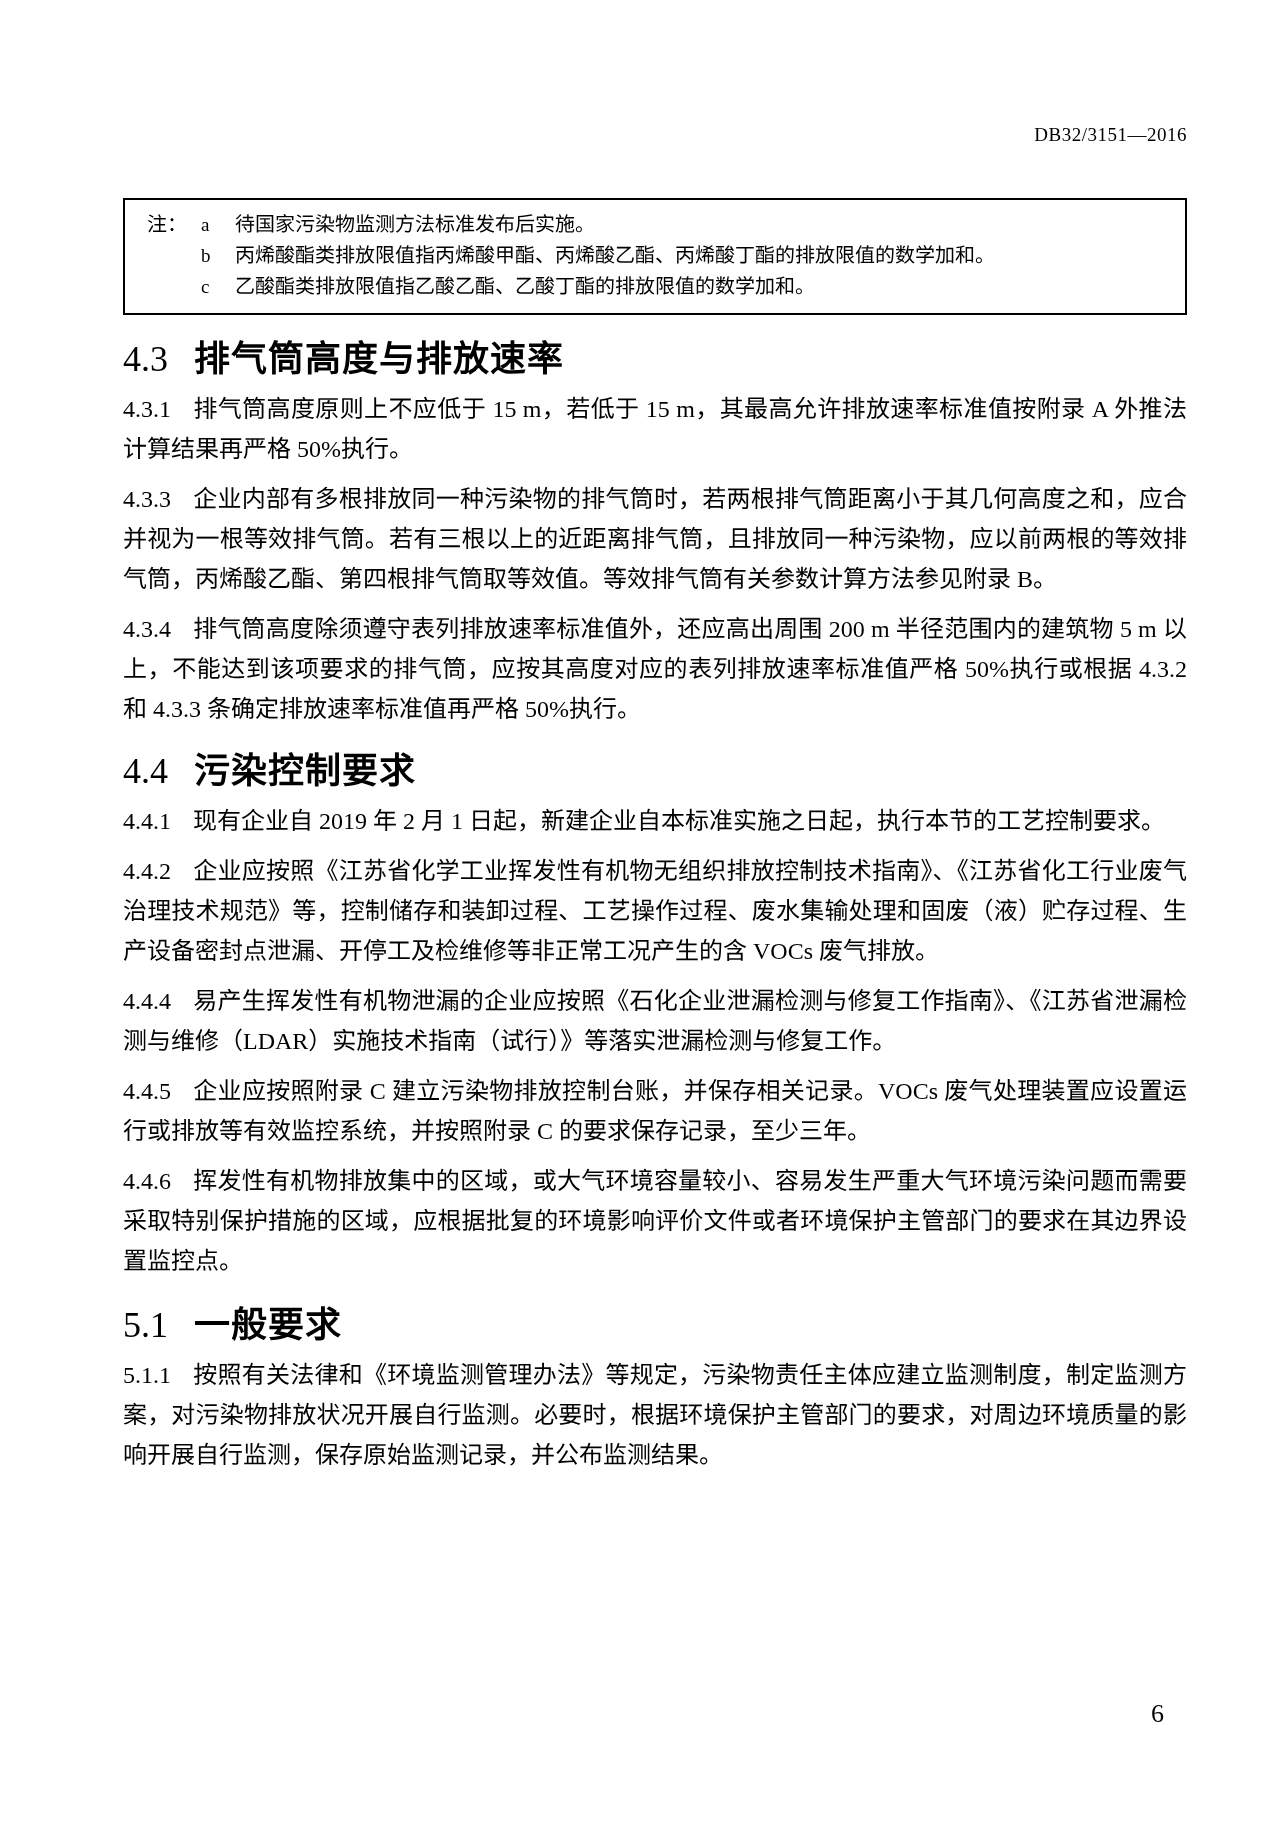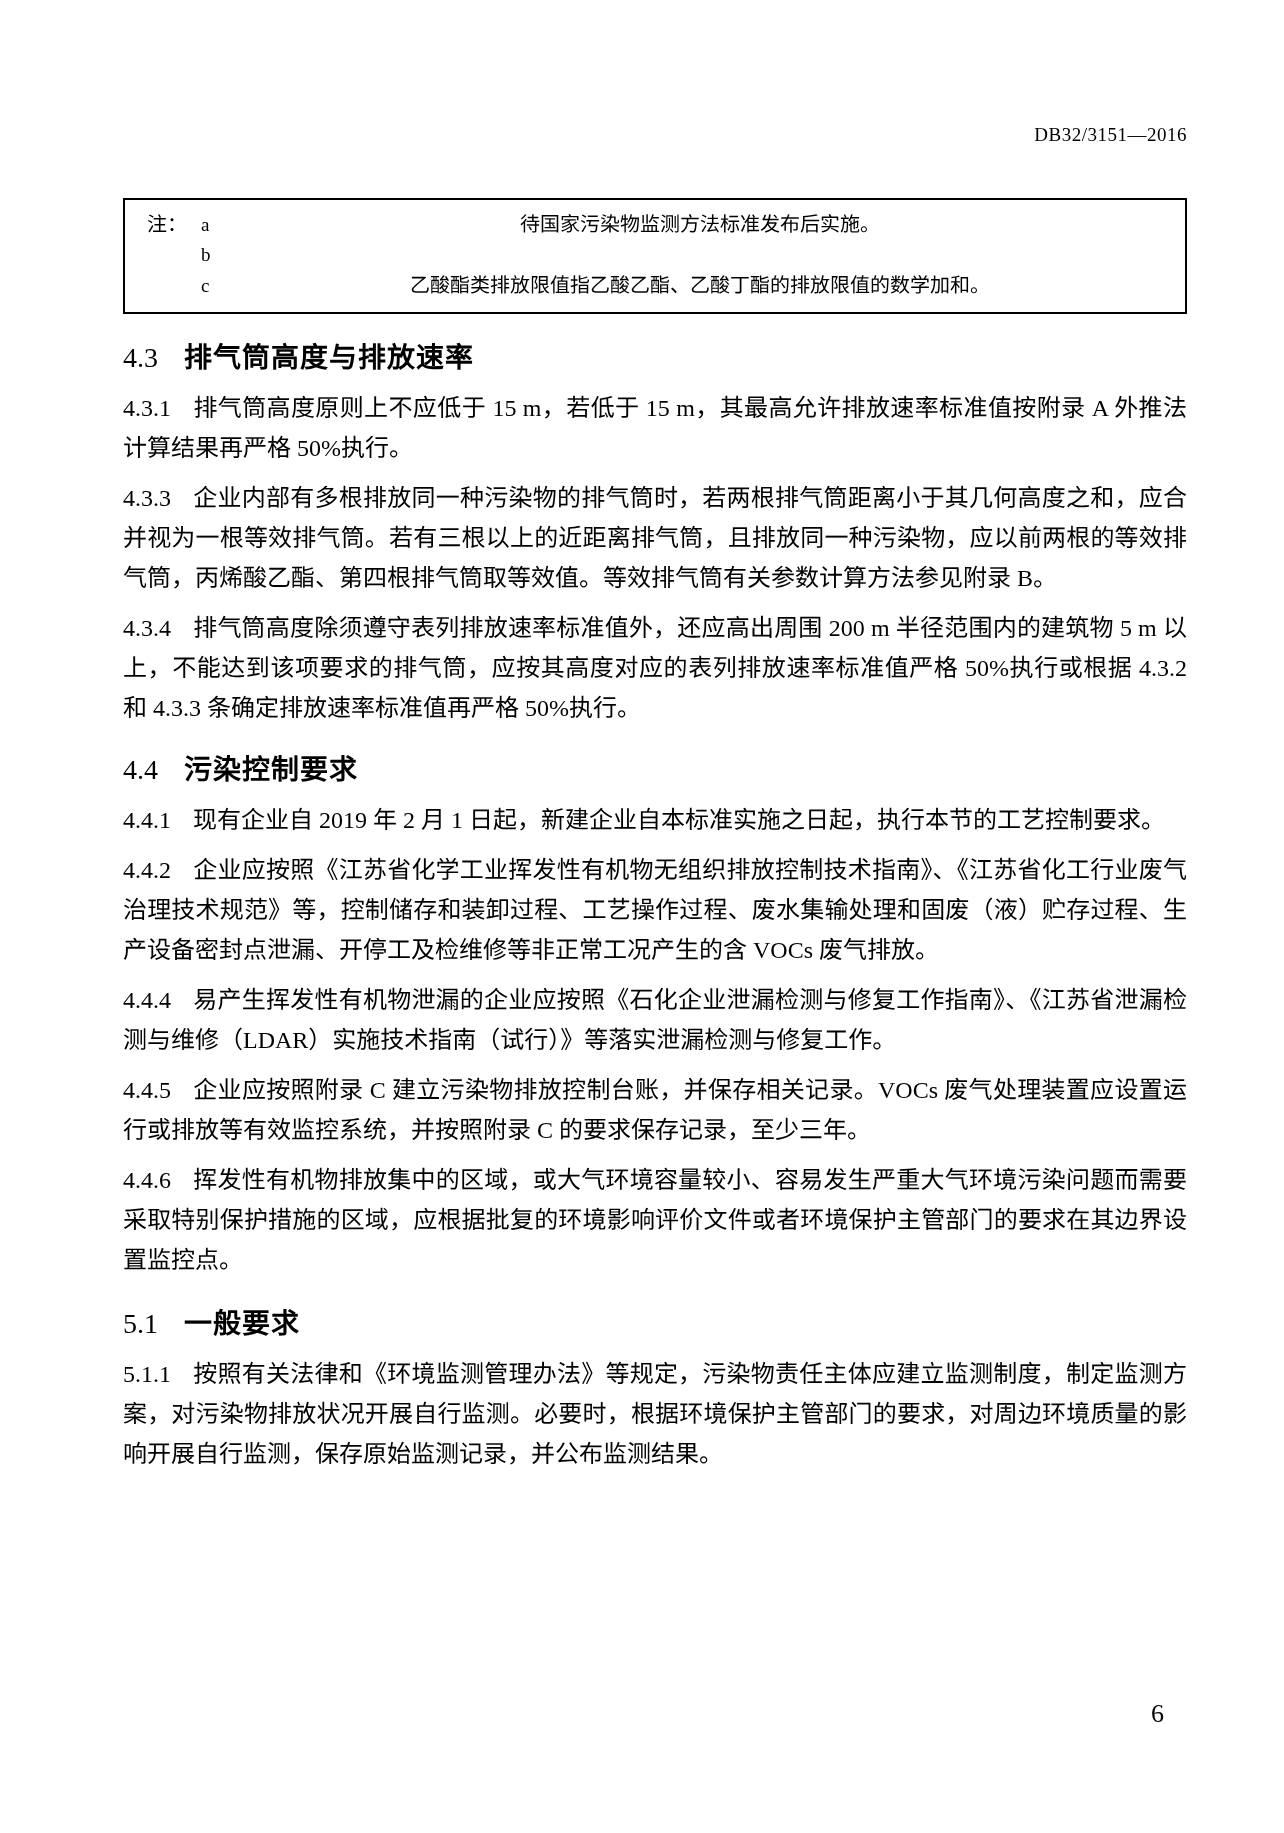--- a/index.html
+++ b/index.html
@@ -43,25 +43,24 @@
     width: 54px;
     flex: 0 0 54px;
   }
   .note-key {
     width: 34px;
     flex: 0 0 34px;
     font-size: 19px;
   }
   .note-text {
     flex: 1;
-    text-align: center;
   }
   .h-section {
     margin: 24px 0 0 0;
-    font-size: 28px;
+    font-size: 36px;
     line-height: 40px;
     font-weight: normal;
   }
   .h-section .h-num {
     font-weight: normal;
     margin-right: 26px;
   }
   .h-section .h-title {
     font-family: "Liberation Sans", "DejaVu Sans", sans-serif;
     font-weight: bold;
@@ -94,20 +93,21 @@
 
   <div class="notes-box">
     <div class="note-row">
       <span class="note-label">注：</span>
       <span class="note-key">a</span>
       <span class="note-text">待国家污染物监测方法标准发布后实施。</span>
     </div>
     <div class="note-row">
       <span class="note-label"></span>
       <span class="note-key">b</span>
+      <span class="note-text">丙烯酸酯类排放限值指丙烯酸甲酯、丙烯酸乙酯、丙烯酸丁酯的排放限值的数学加和。</span>
     </div>
     <div class="note-row">
       <span class="note-label"></span>
       <span class="note-key">c</span>
       <span class="note-text">乙酸酯类排放限值指乙酸乙酯、乙酸丁酯的排放限值的数学加和。</span>
     </div>
   </div>
 
   <h2 class="h-section">
     <span class="h-num">4.3</span><span class="h-title">排气筒高度与排放速率</span>

